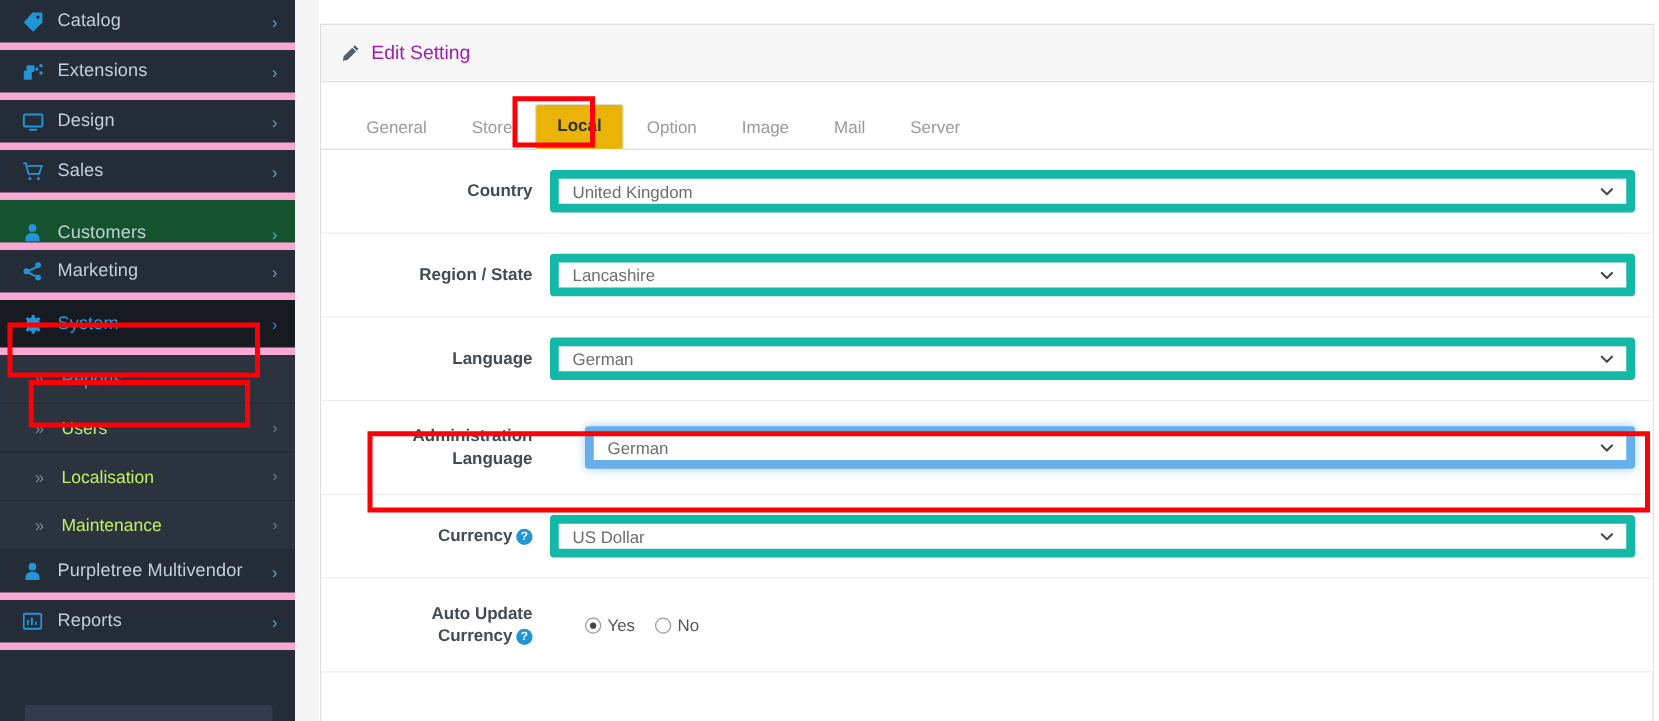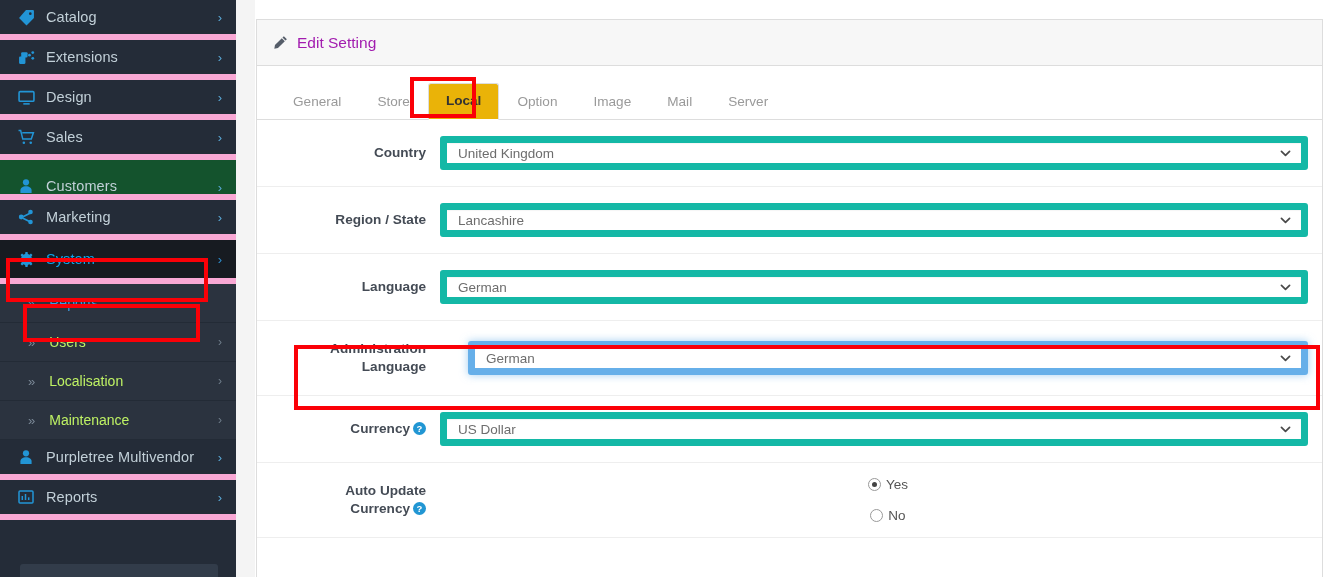--- a/index.html
+++ b/index.html
@@ -197,21 +197,21 @@
     border-color: #66afe9;
     box-shadow: inset 0 1px 1px rgba(0,0,0,.06), 0 0 8px rgba(102,175,233,.6);
   }
   .select-box .caret {
     position: absolute; right: 9px; top: 50%;
     transform: translateY(-50%);
     color: #4a4a4a;
     display: inline-flex;
   }
 
-  .radio-group { display: flex; align-items: center; gap: 16px; flex-direction: column; }
+  .radio-group { display: flex; align-items: center; gap: 16px; }
   .radio-opt { display: flex; align-items: center; cursor: pointer; }
   .radio-dot {
     width: 13px; height: 13px;
     border-radius: 50%;
     border: 1px solid #9a9a9a;
     background: #fff;
     display: inline-block;
     position: relative;
     margin-right: 5px;
   }

